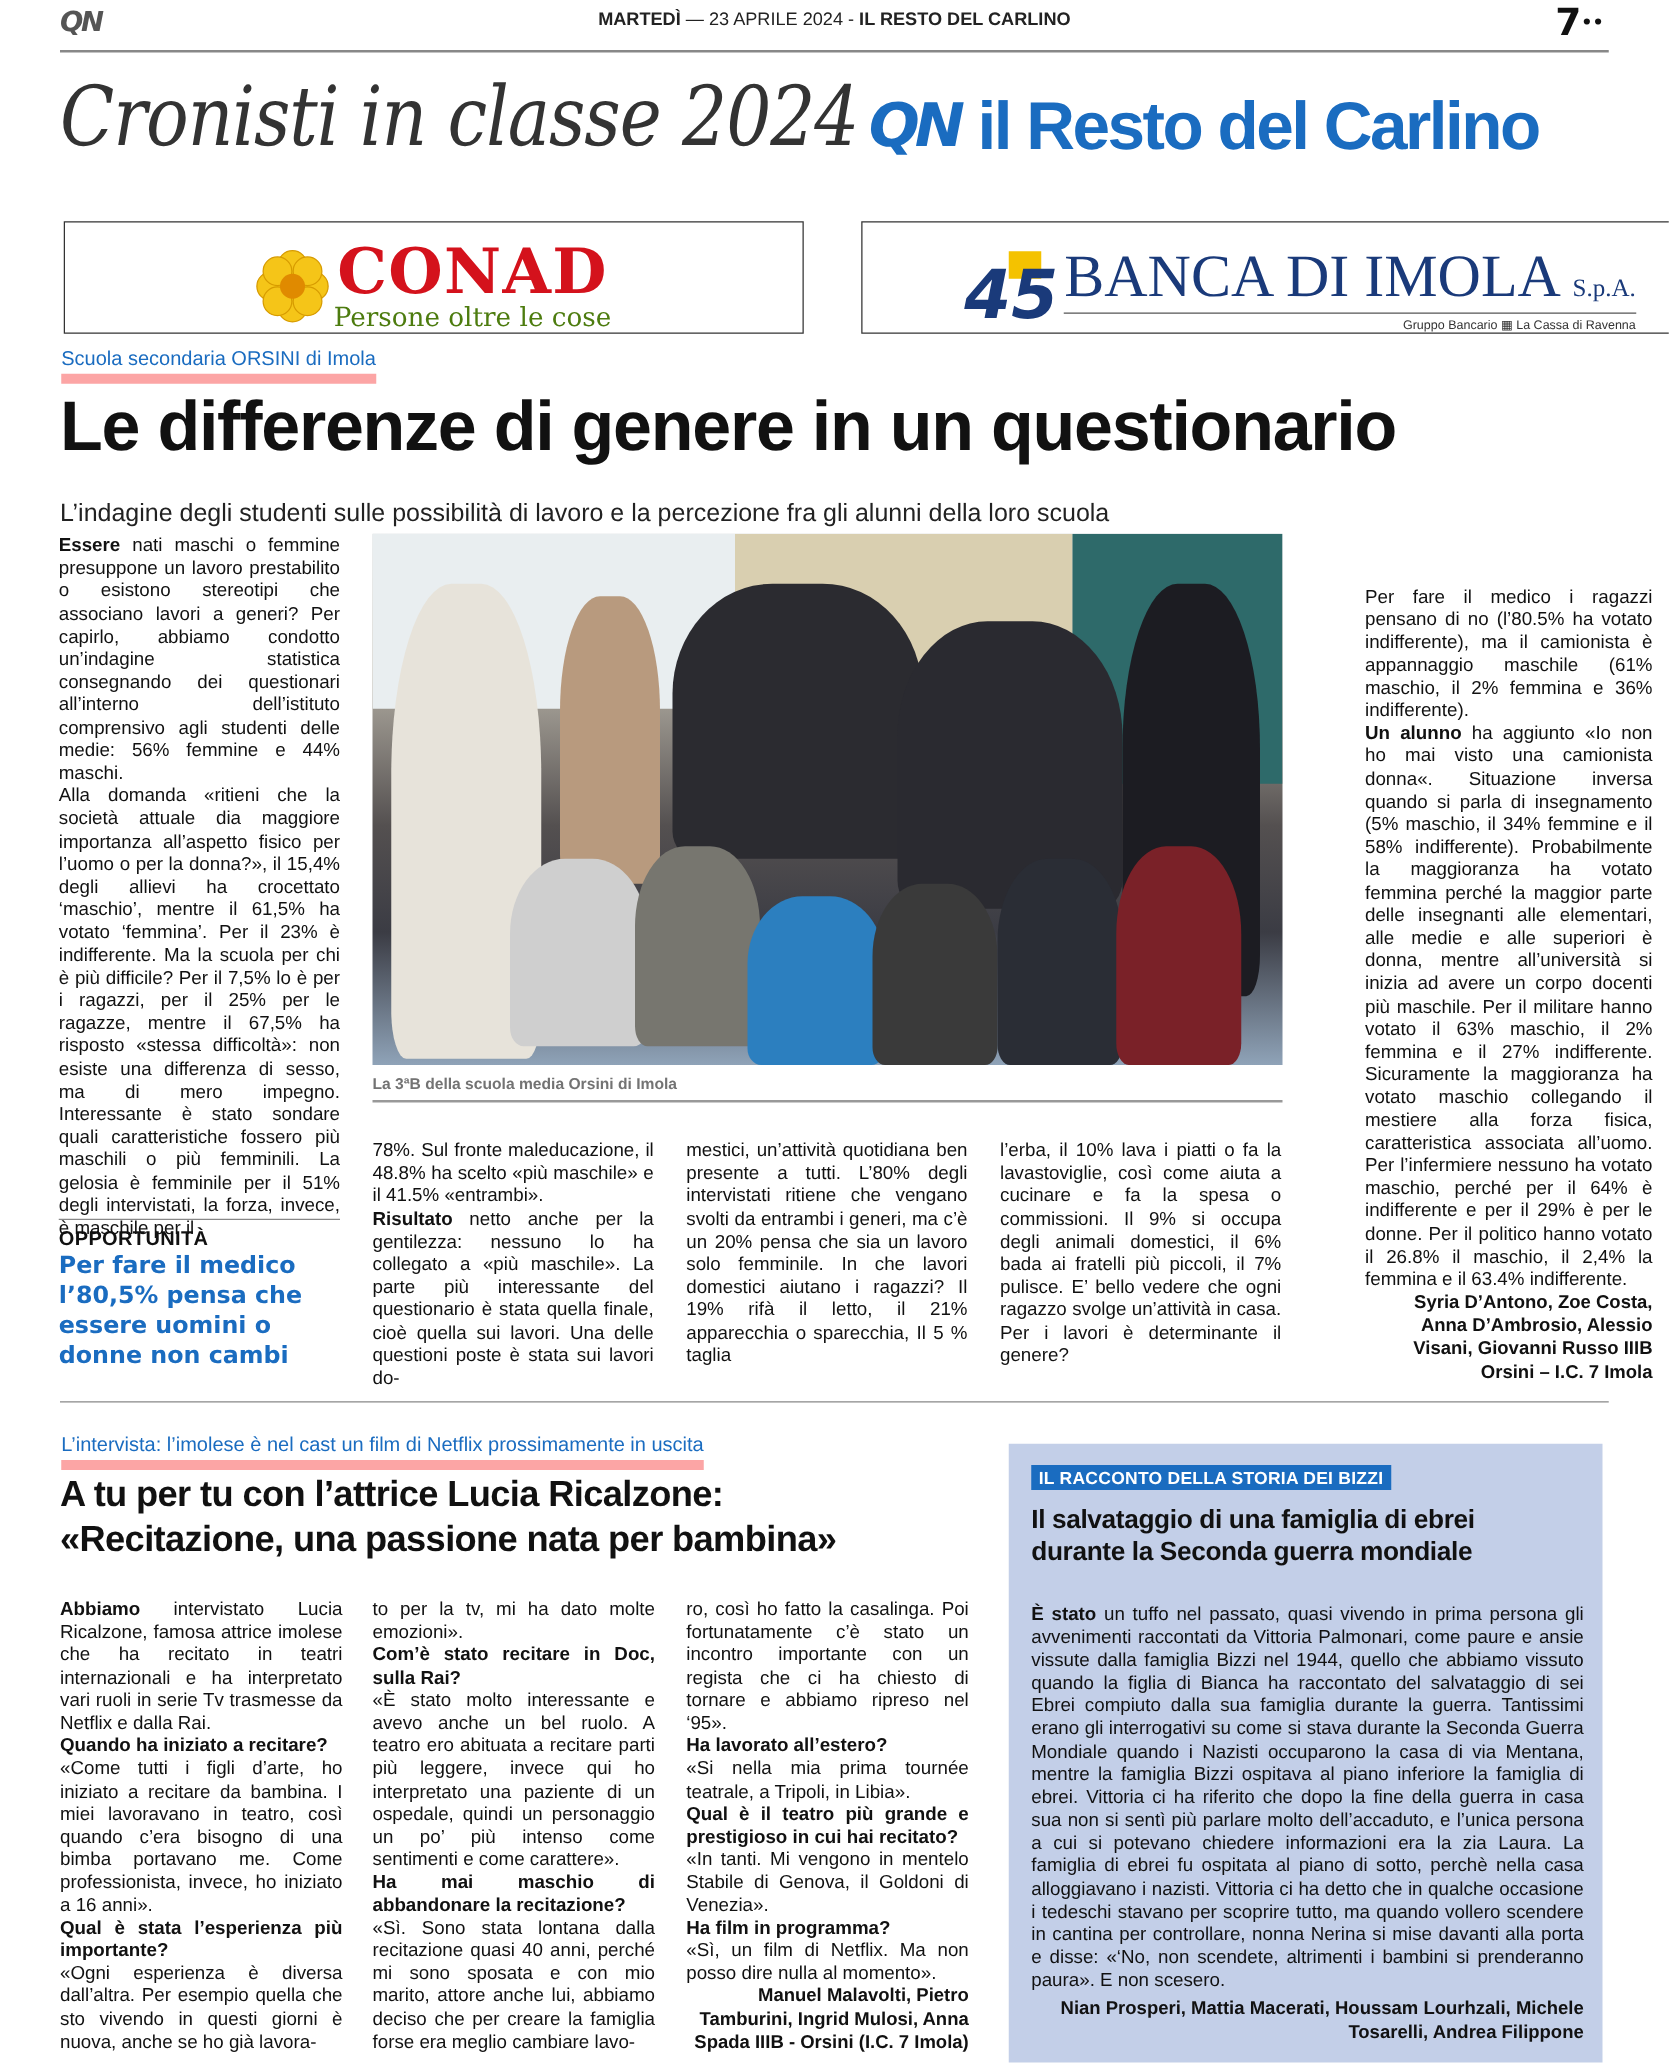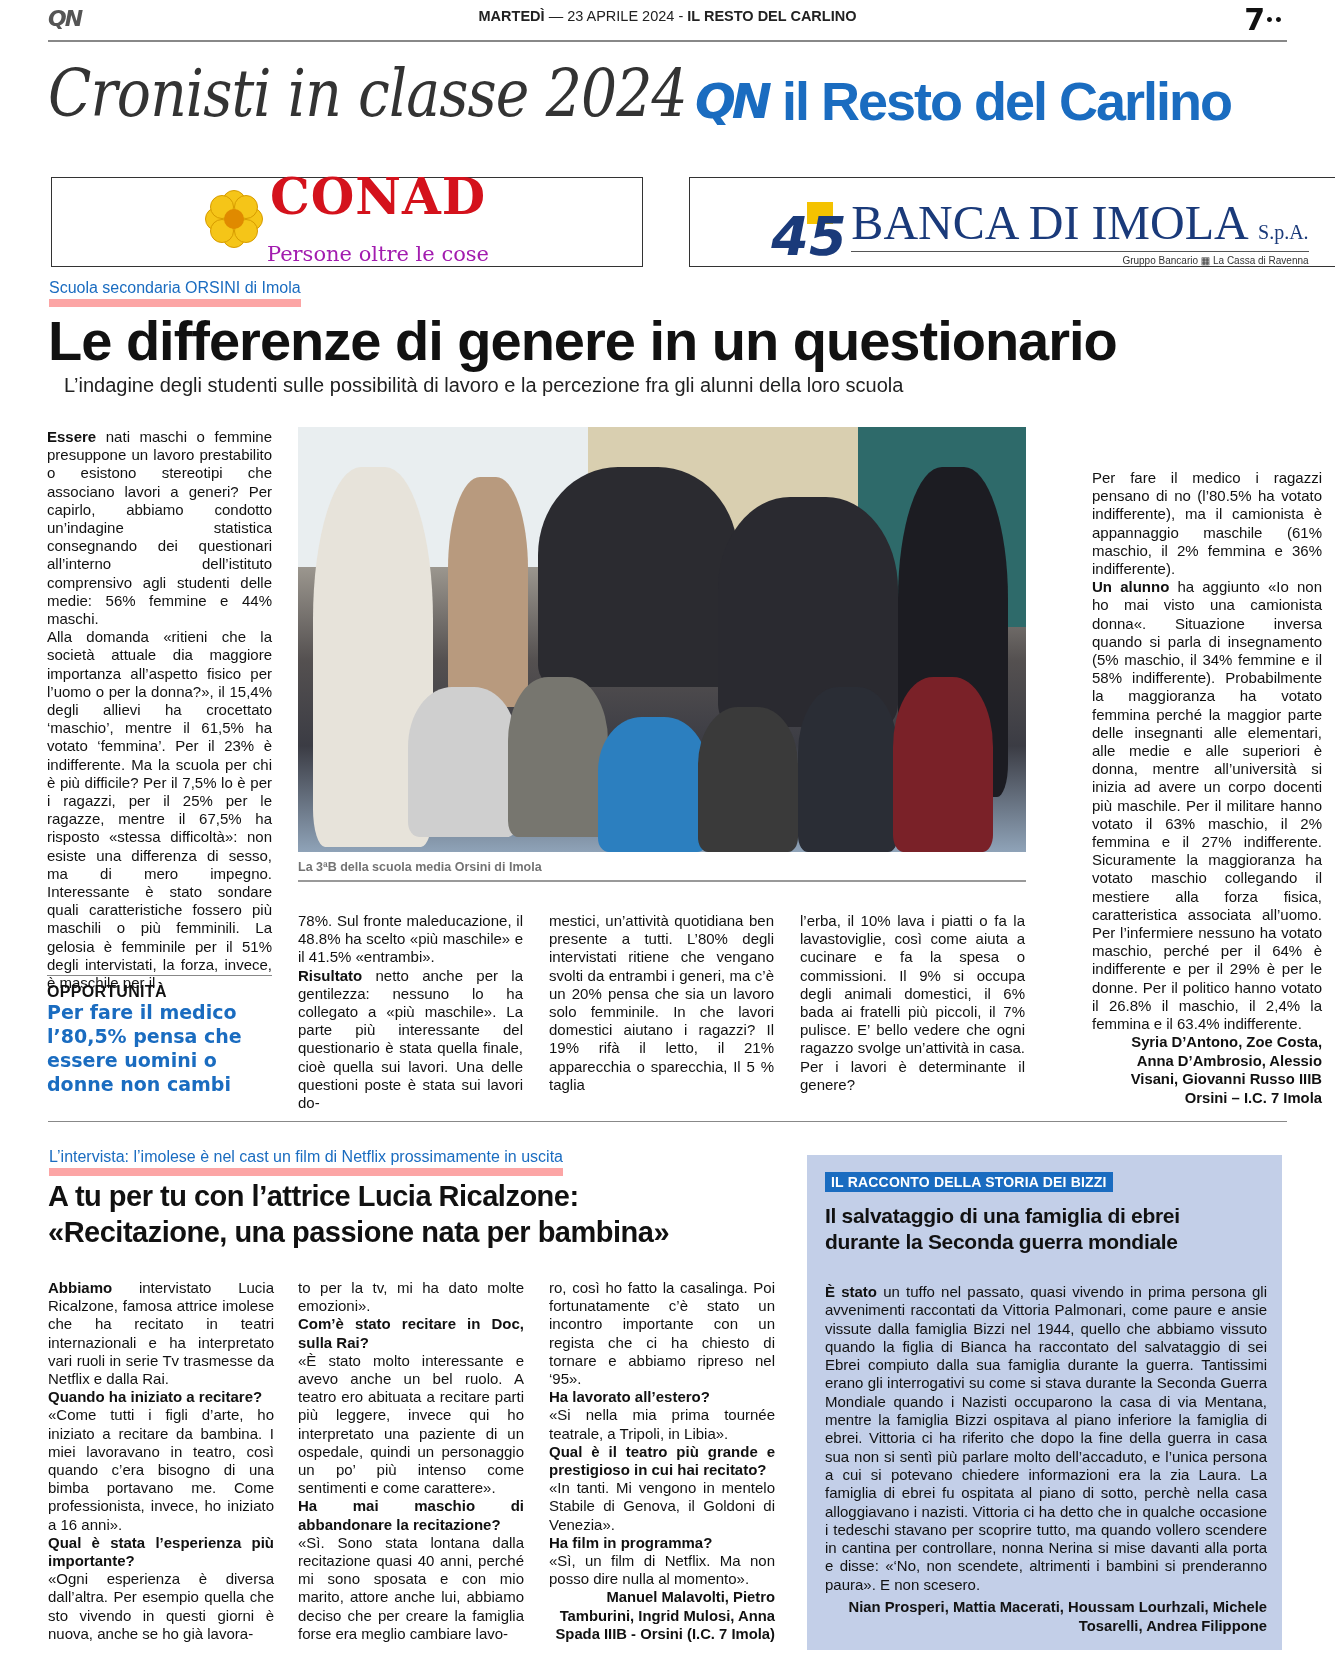--- a/index.html
+++ b/index.html
@@ -23,34 +23,34 @@
   
   .sponsor { top: 177px; height: 90px; border: 1.5px solid #333; display: flex; align-items: flex-end; justify-content: center; }
   .sp-conad { left: 51px; width: 592px; }
   .sp-banca { left: 689px; width: 702px; }
   .conad-wrap { display: flex; align-items: center; gap: 4px; }
   .flower { width: 58px; height: 58px; position: relative; }
   .flower .pet { position: absolute; width: 24px; height: 24px; border-radius: 50%; background: #f5c518; border: 1px solid #d79b00; }
   .flower .ctr { position: absolute; left: 19px; top: 19px; width: 20px; height: 20px; border-radius: 50%; background: #e08a00; }
   .conad-text { display: flex; flex-direction: column; align-items: center; }
   .conad-text .brand { font-family: "DejaVu Serif", serif; font-weight: 900; font-size: 50px; color: #d4121c; line-height: 1; letter-spacing: 1px; }
-  .conad-text .tag { font-family: "DejaVu Serif", serif; font-size: 21px; color: #a21caf; margin-top: 20px; }
+  .conad-text .tag { font-family: "DejaVu Serif", serif; font-size: 21px; color: #4d7c0f; }
   .banca-wrap { display: flex; align-items: center; gap: 10px; }
   .banca-logo { width: 70px; height: 62px; position: relative; }
   .banca-logo .sq { position: absolute; left: 36px; top: 0; width: 26px; height: 22px; background: #f4c200; }
   .banca-logo .shape { position: absolute; left: 0; top: 8px; font-family: "DejaVu Sans", sans-serif; font-weight: 900; font-size: 54px; color: #1a3a7a; font-style: italic; line-height: 1; }
   .banca-text .title { font-family: "Liberation Serif", serif; font-size: 48px; color: #1a3a7a; line-height: 1; }
   .banca-text .title small { font-size: 20px; }
   .banca-text .sub { font-size: 10px; color: #333; text-align: right; border-top: 1px solid #555; margin-top: 4px; padding-top: 3px; }
 
   
   .kicker { font-size: 16px; color: #1a6cc0; padding-bottom: 2px; border-bottom: 8px solid #fca5a5; }
   .k1 { left: 49px; top: 279px; }
   .h1 { left: 48px; top: 308px; font-family: "Liberation Sans", sans-serif; font-weight: 900; font-size: 56px; letter-spacing: -1px; transform: scaleX(1.0); white-space: nowrap; }
-  .sub1 { left: 48px; top: 374px; font-size: 20px; color: #222; margin-left: 16px; }
+  .sub1 { left: 48px; top: 400px; font-size: 20px; color: #222; }
 
   
   .col { font-size: 15px; line-height: 18.2px; text-align: justify; hyphens: manual; color: #111; }
   .col b { font-weight: 700; }
   .col p { margin: 0; }
 
   .c1 { left: 47px; top: 428px; width: 225px; }
   .photo { left: 298px; top: 427px; width: 728px; height: 425px; background: linear-gradient(180deg, #d8dde0 0%, #b5b0a5 25%, #545050 55%, #3b3c44 75%, #8fa3b8 100%); overflow: hidden; }
   .photo .win { position: absolute; left: 0; top: 0; width: 290px; height: 140px; background: #e9eef0; }
   .photo .wall { position: absolute; left: 290px; top: 0; width: 270px; height: 180px; background: #d9cfb0; }

